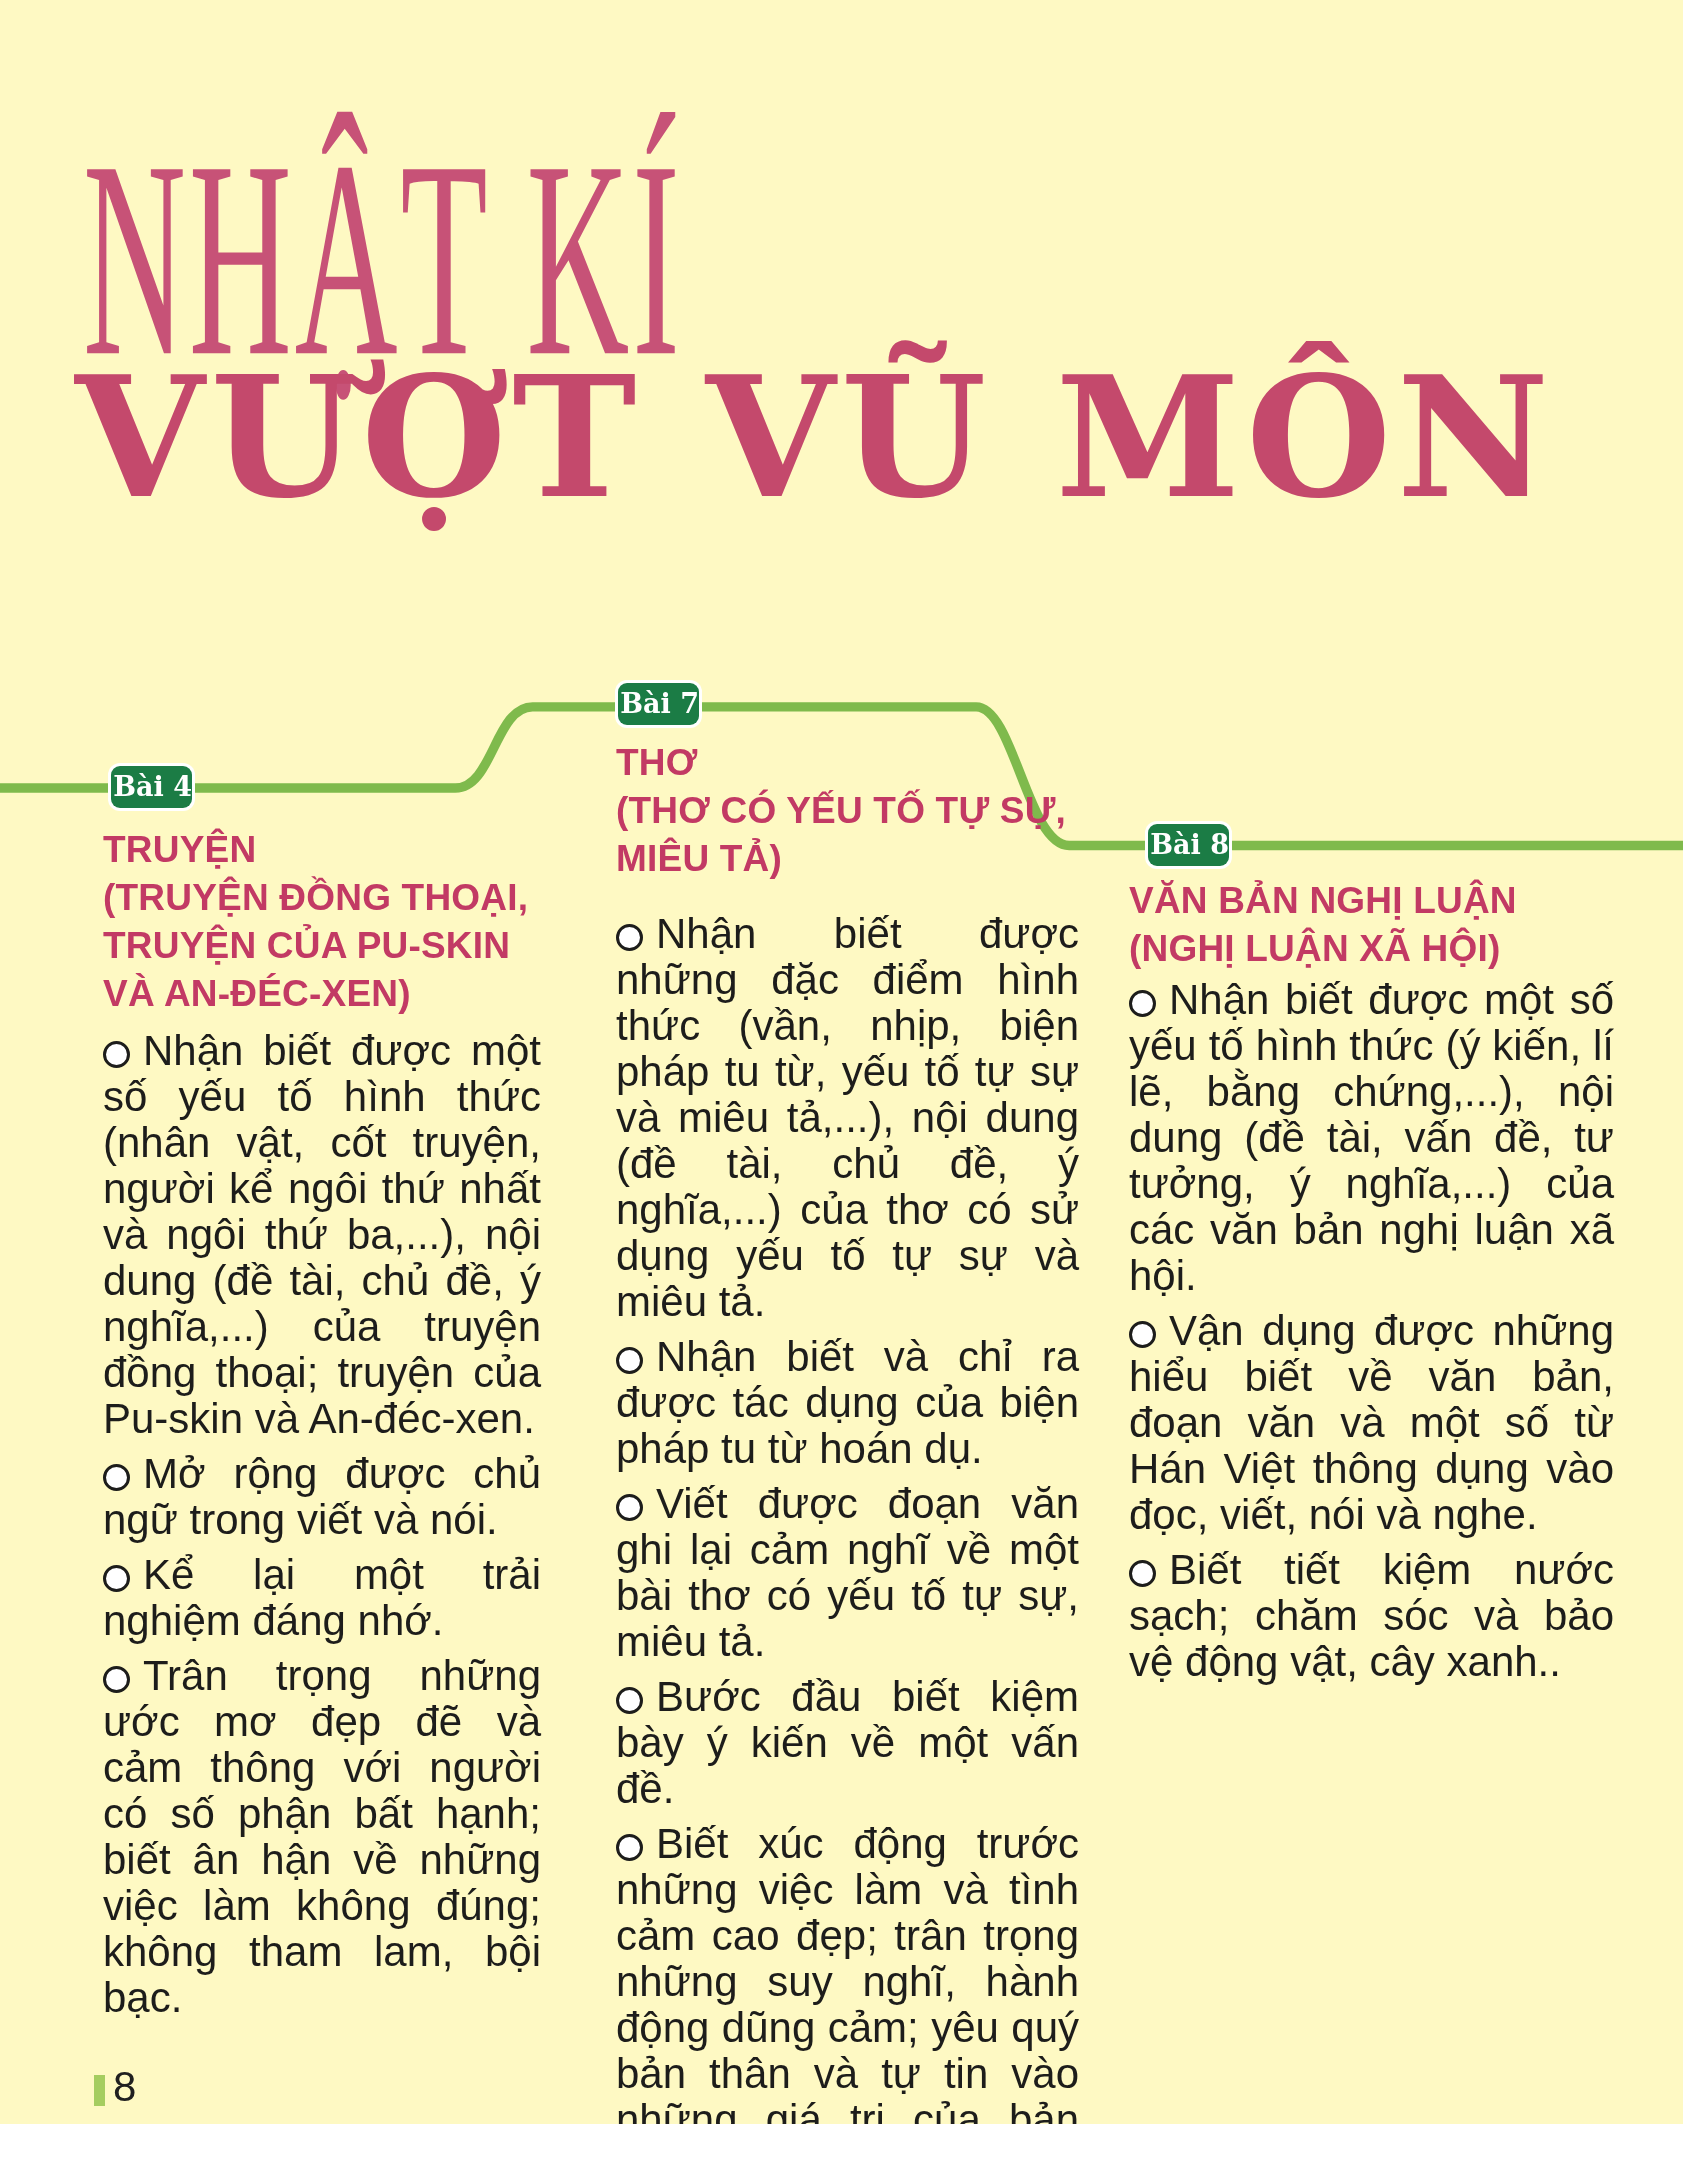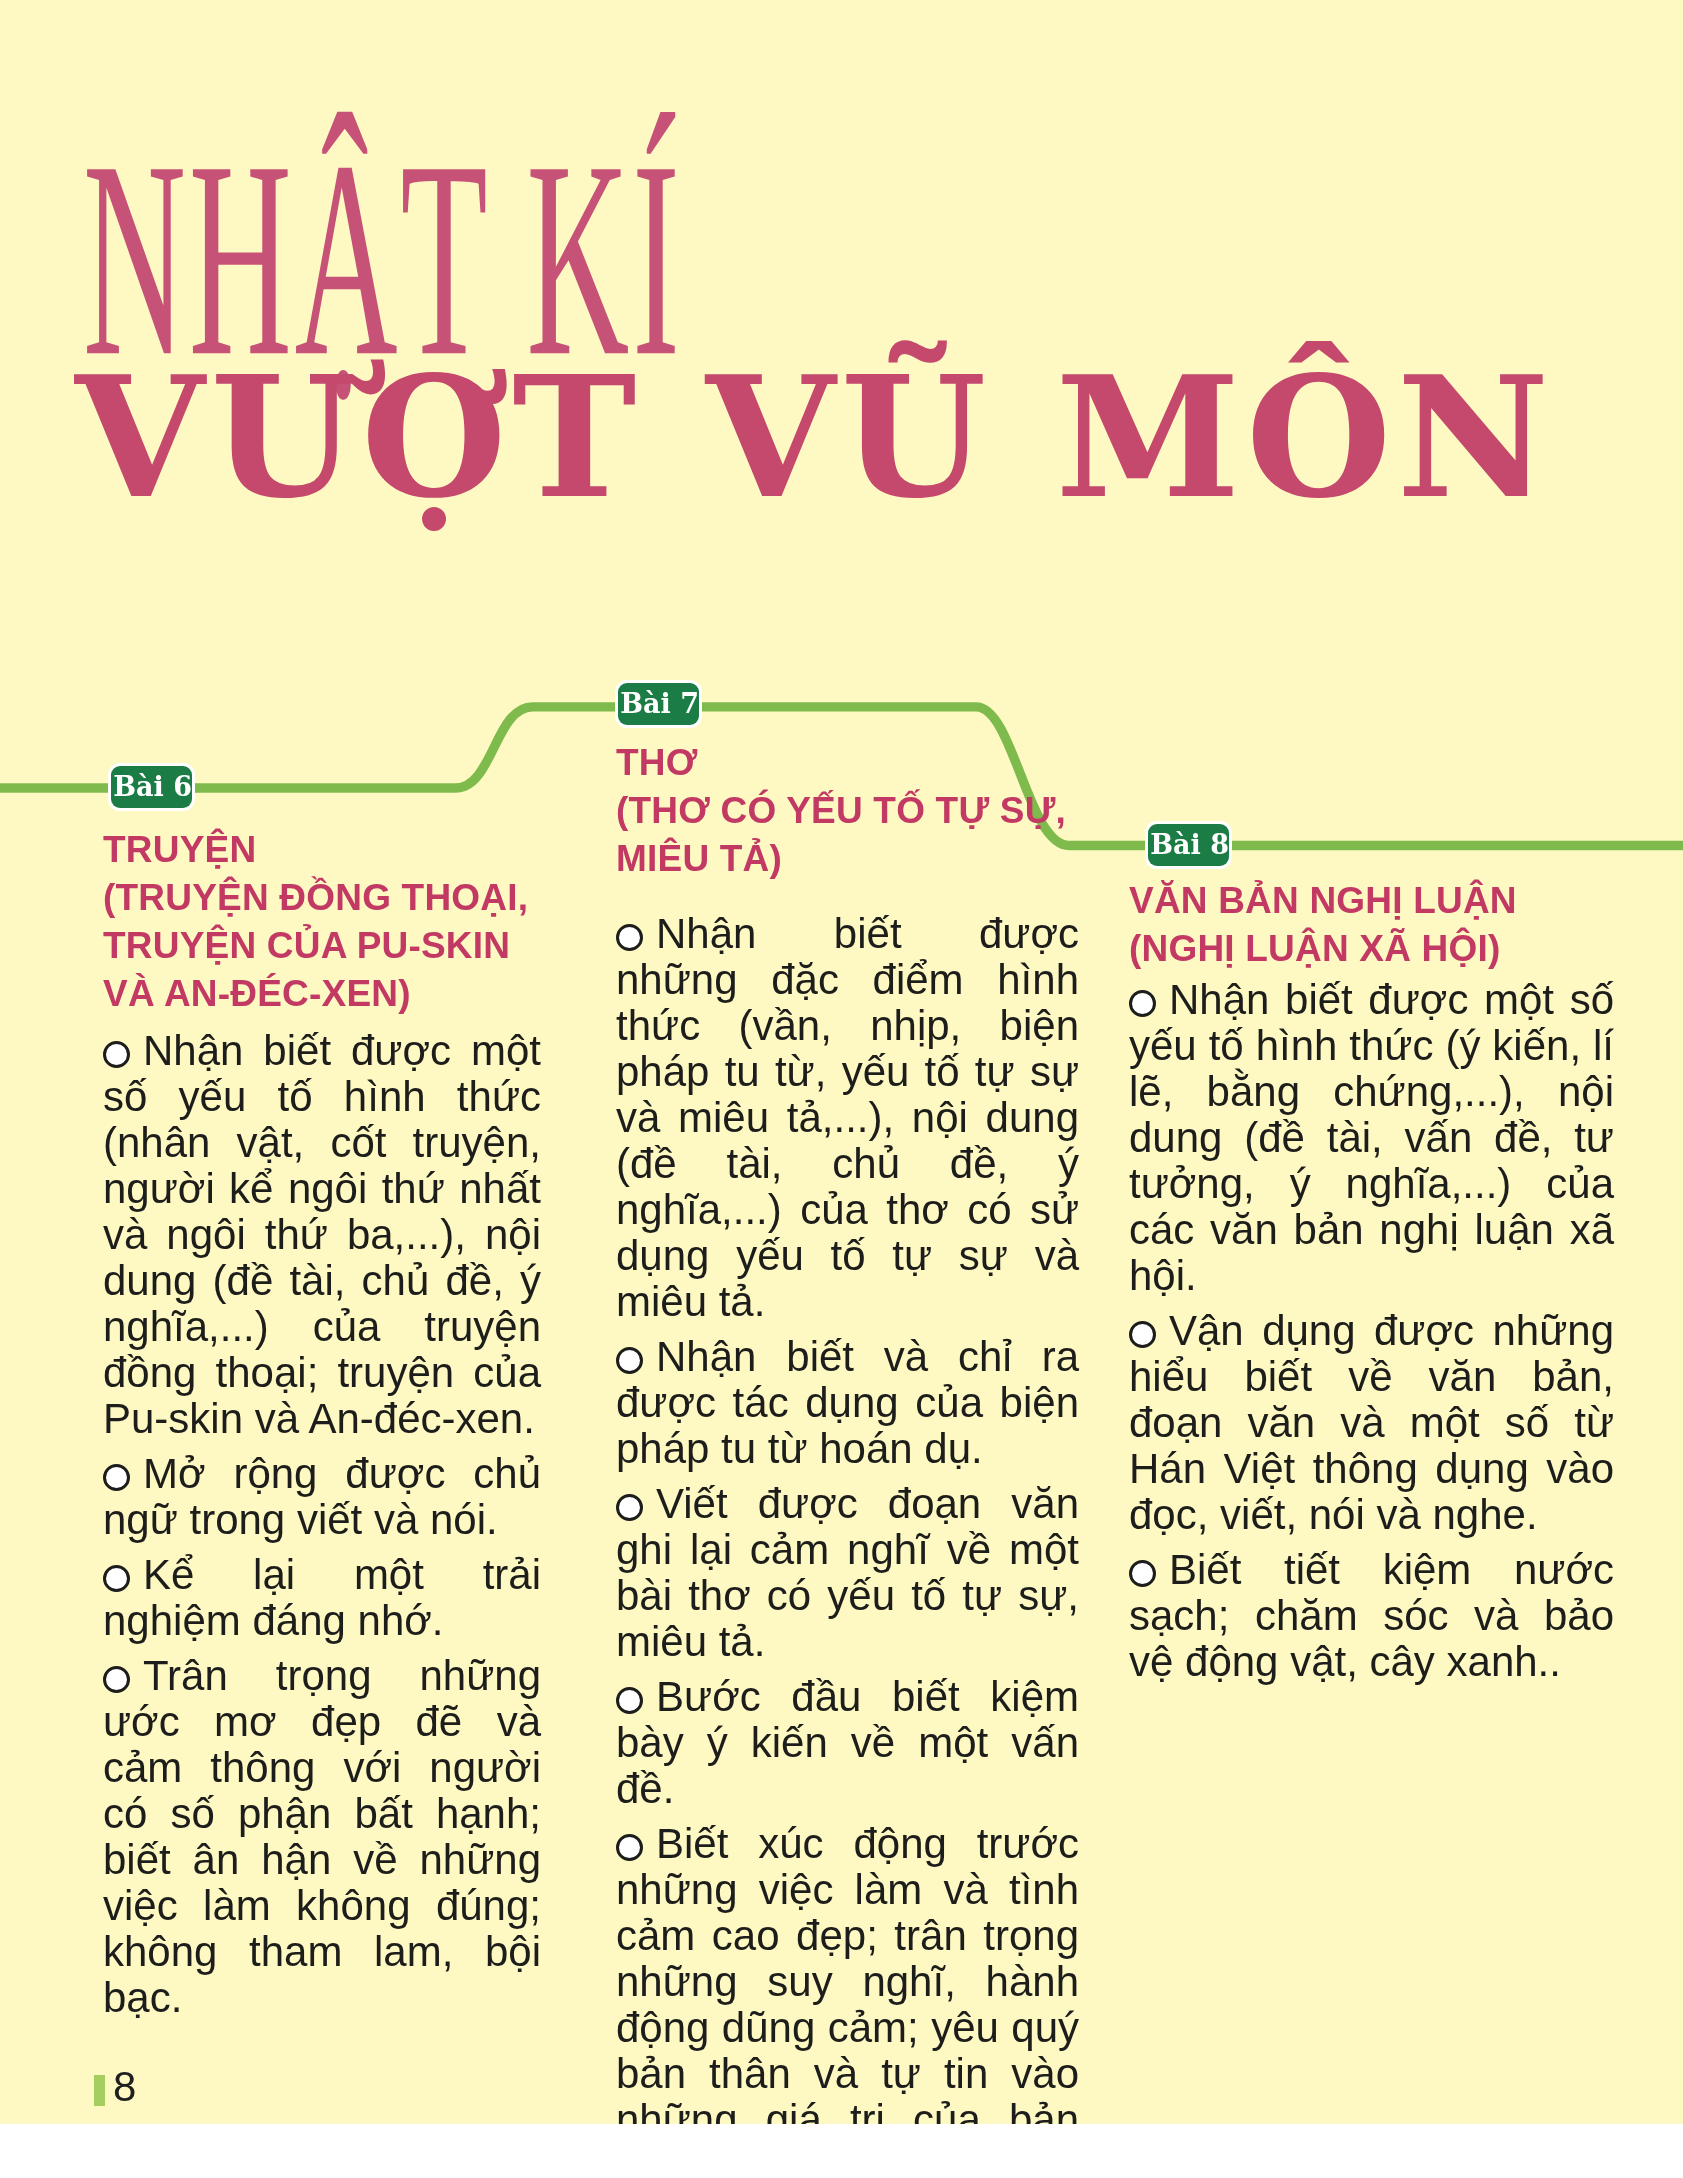--- a/index.html
+++ b/index.html
@@ -76,21 +76,21 @@
 
 <div class="page">
 
   <div class="title1">NHẬT KÍ</div>
   <div class="title2">VƯỢT VŨ MÔN</div>
 
   <svg class="route" width="1683" height="891" viewBox="0 0 1700 900">
     <path d="M 0 796 L 460 796 C 498 796 500 714 538 714 L 986 714 C 1024 714 1038 854 1080 854 L 1700 854" fill="none" stroke="#7fba4c" stroke-width="9.5" stroke-linecap="round" stroke-linejoin="round"></path>
   </svg>
 
-  <div class="badge badge6">Bài 6</div>
+  <div class="badge badge6">Bài 4</div>
   <div class="badge badge7">Bài 7</div>
   <div class="badge badge8">Bài 8</div>
 
   <div class="col col1">
     <div class="heading">
       <div>TRUYỆN</div>
       <div>(TRUYỆN ĐỒNG THOẠI,</div>
       <div>TRUYỆN CỦA PU-SKIN</div>
       <div>VÀ AN-ĐÉC-XEN)</div>
     </div>

